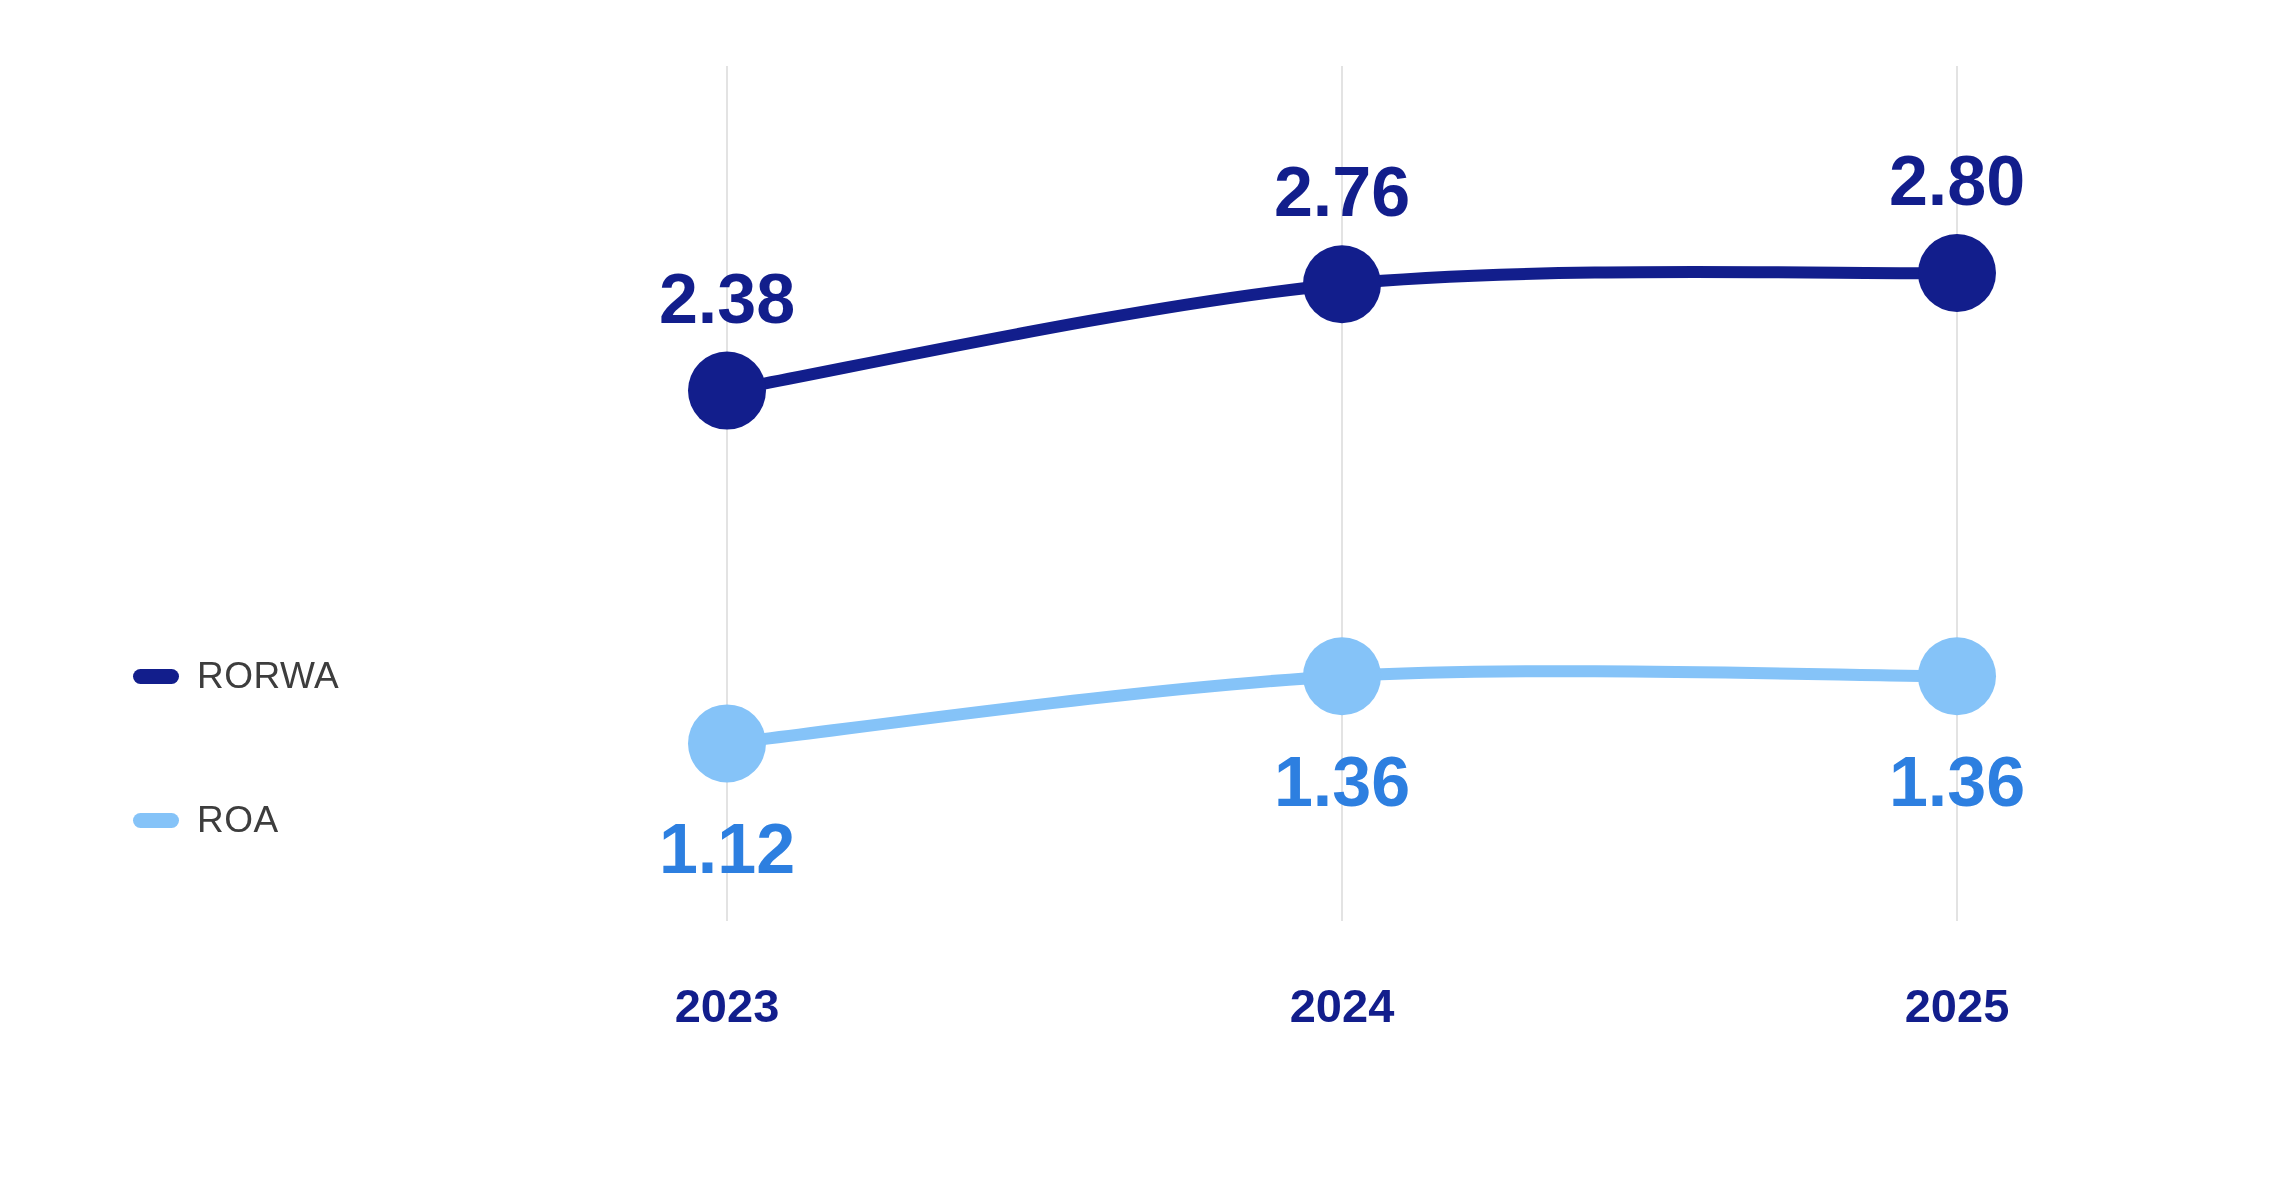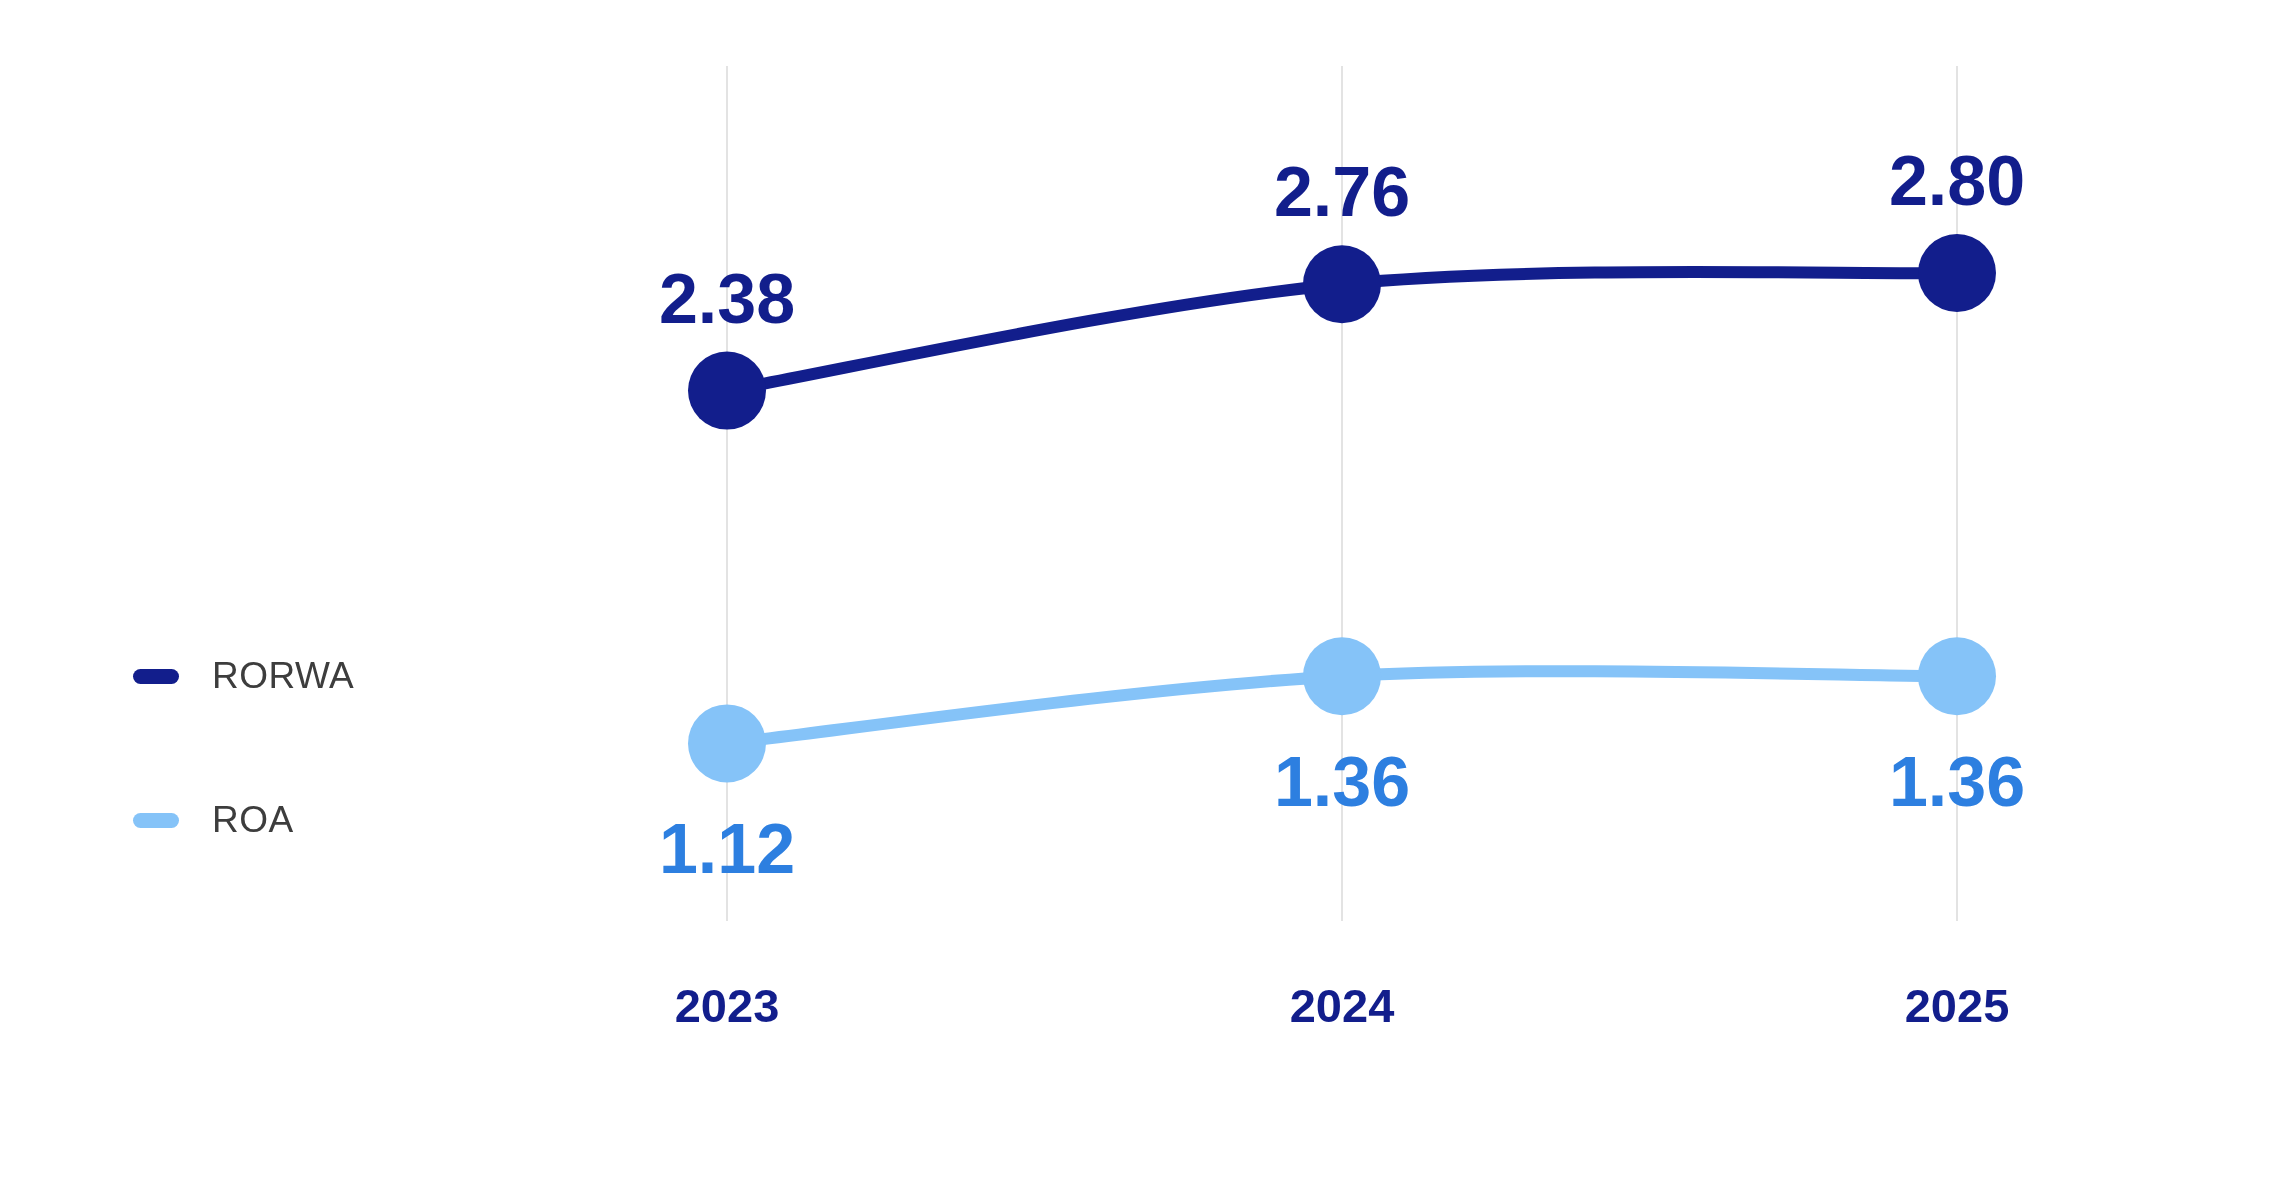--- a/index.html
+++ b/index.html
@@ -27,21 +27,21 @@
     position: absolute;
     left: 133px;
     top: 655px;
     display: flex;
     flex-direction: column;
     gap: 102px;
   }
   .legend-item {
     display: flex;
     align-items: center;
-    gap: 33px;
+    gap: 18px;
   }
   .legend-marker {
     width: 46px;
     height: 15px;
     border-radius: 8px;
     flex: 0 0 auto;
   }
   .legend-label {
     font-size: 37px;
     font-weight: 500;

